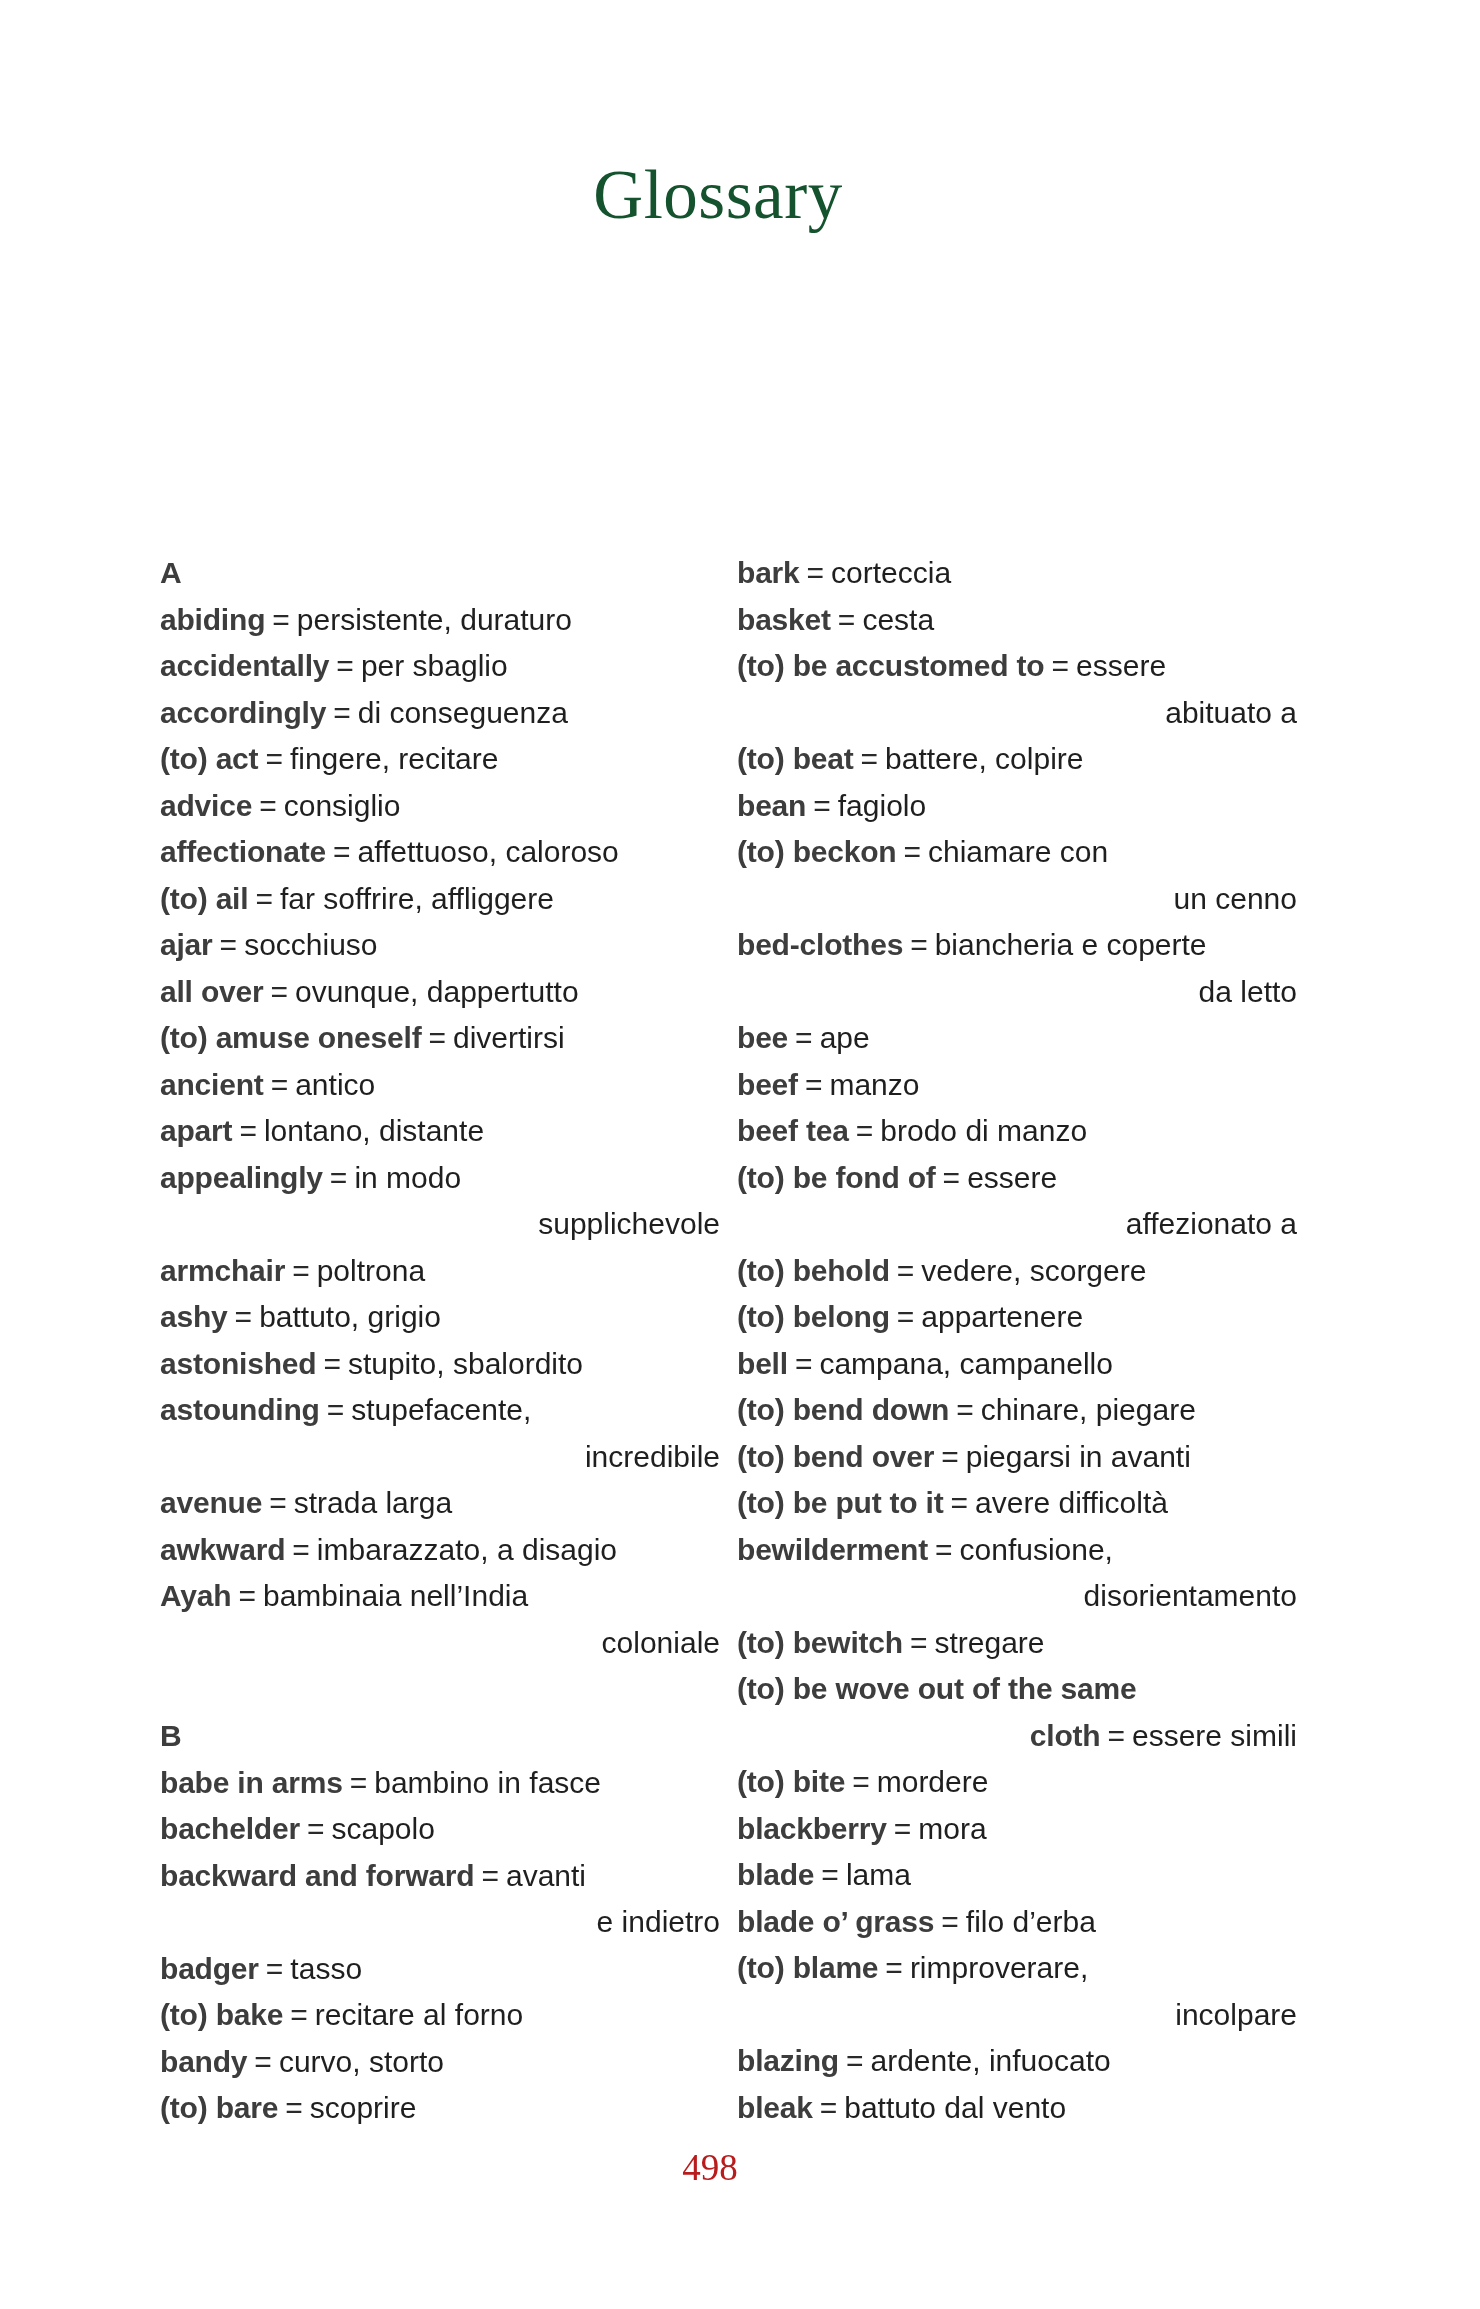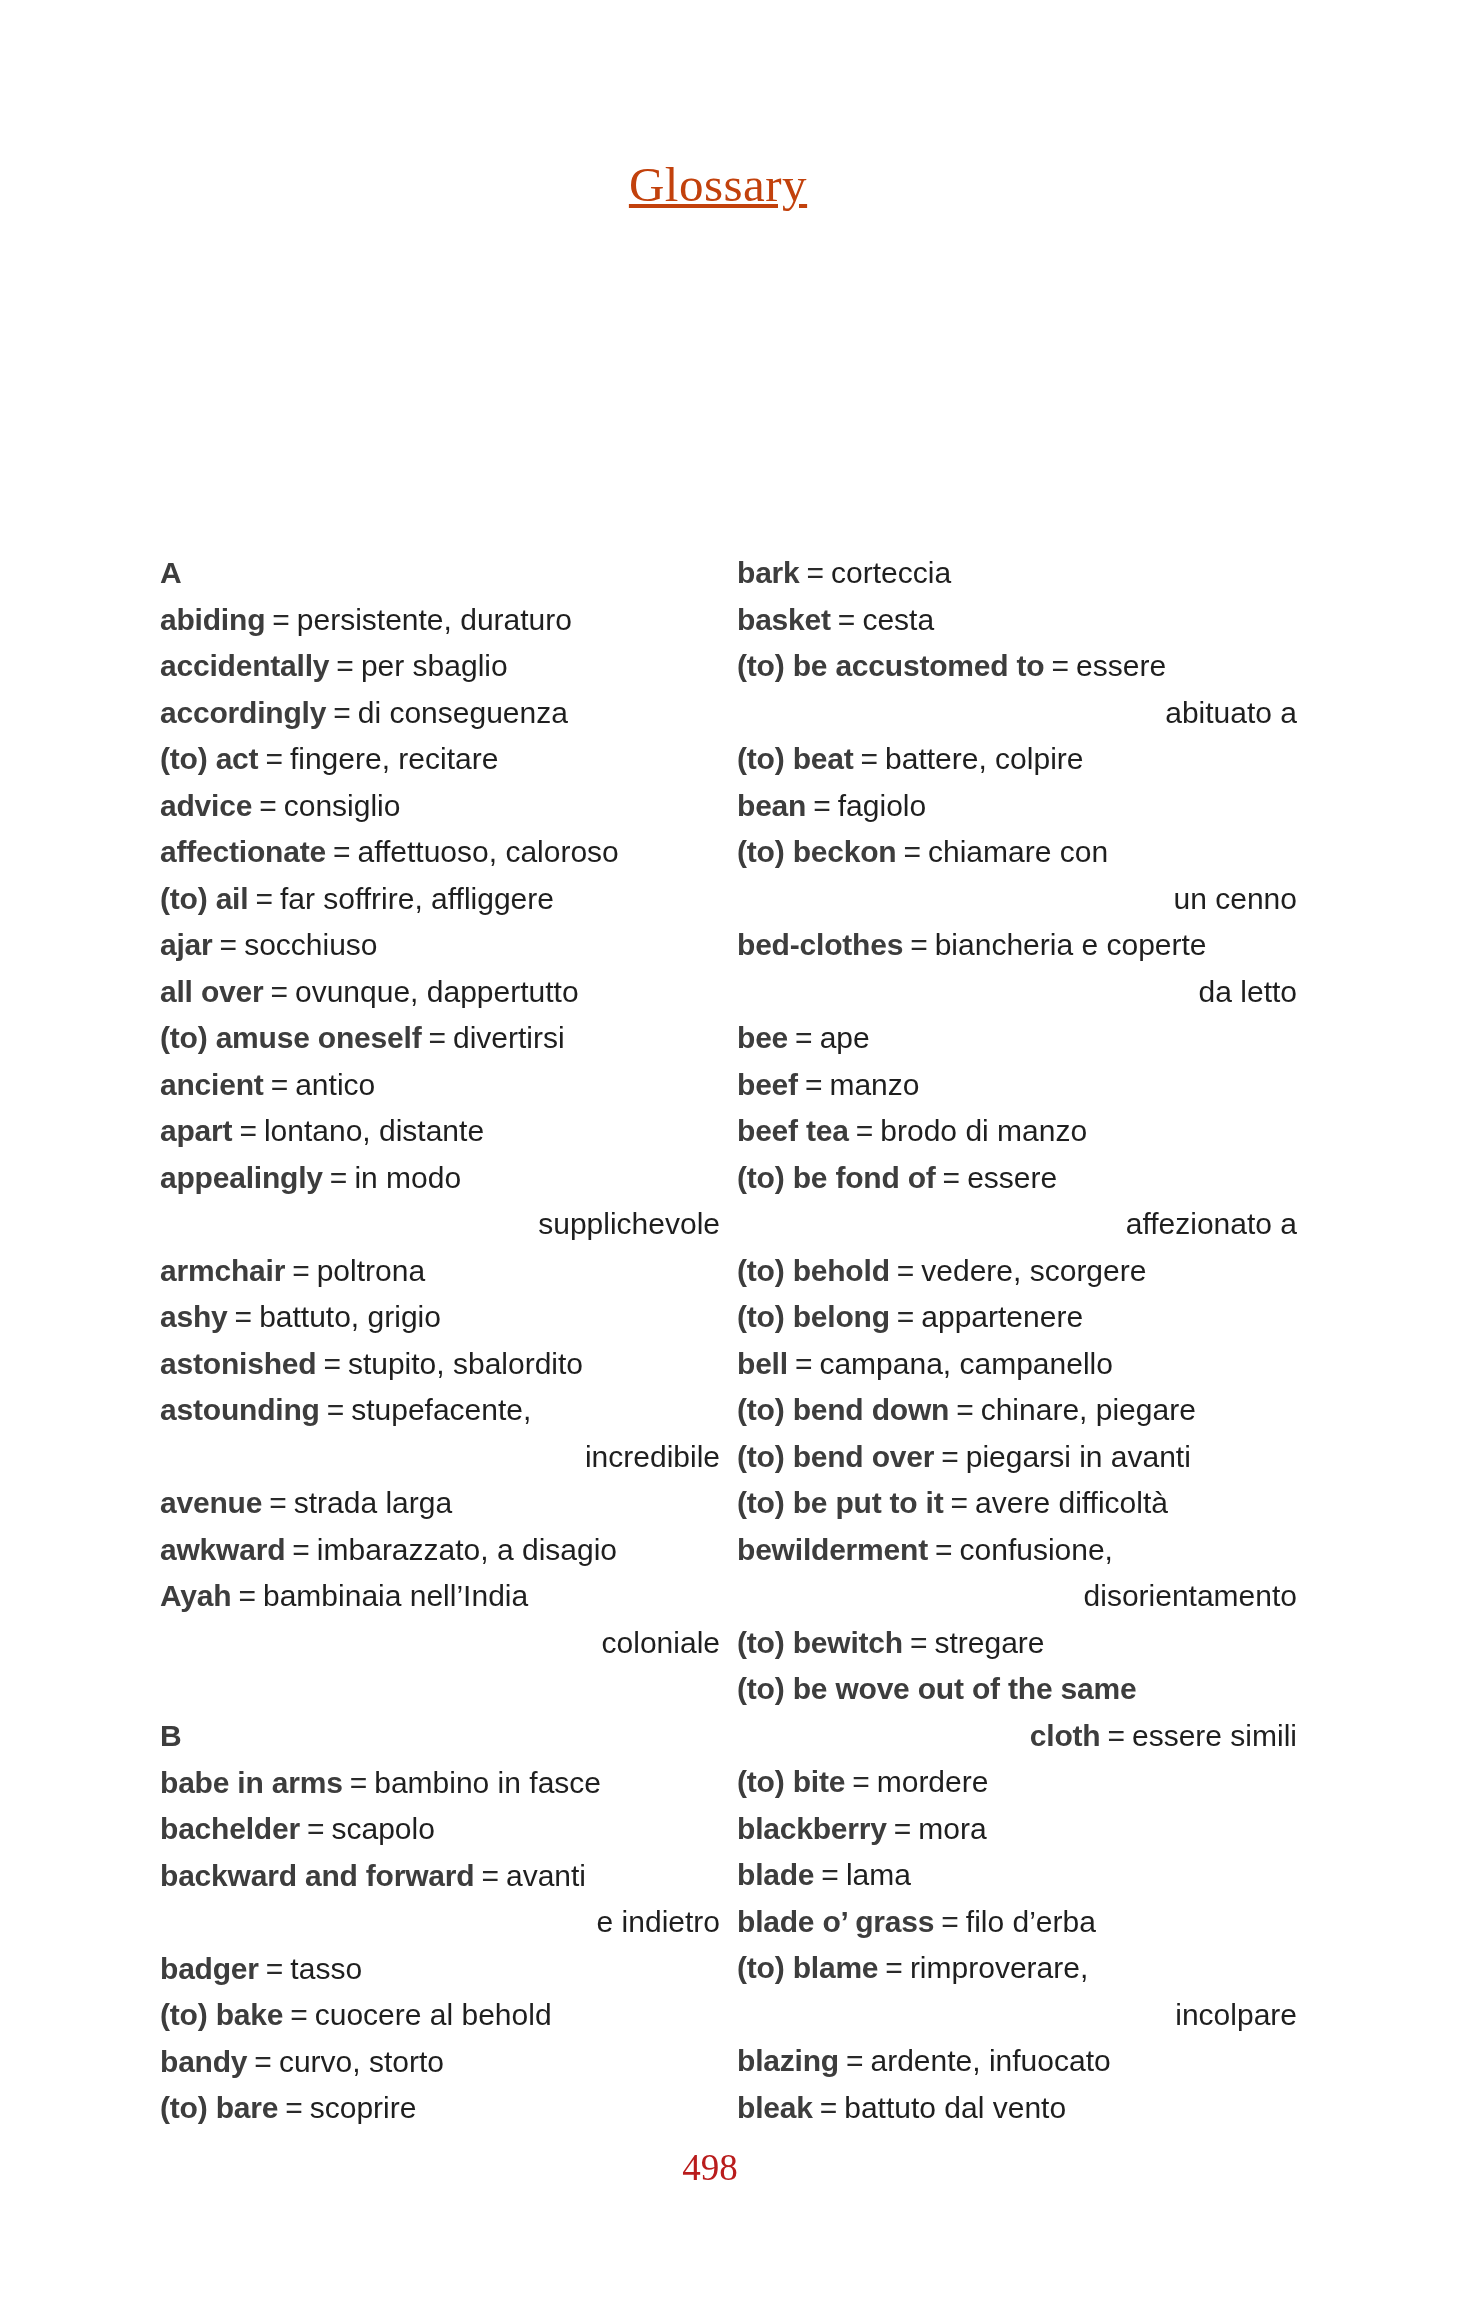--- a/index.html
+++ b/index.html
@@ -12,24 +12,23 @@
   }
   .page { position: absolute; inset: 0; background: #ffffff; }
 
   .title {
     position: absolute;
     top: 156px; left: 0; width: 1436px;
     margin: 0;
     text-align: center;
     font-family: "Liberation Serif", serif;
     font-weight: 400;
-    font-size: 49px;
-    color: #c2410c;
+    font-size: 69px;
+    color: #14532d;
     letter-spacing: 0.5px;
-    text-decoration: underline;
   }
 
   .columns {
     position: absolute;
     top: 550px; left: 160px;
     display: flex;
     gap: 17px;
     align-items: flex-start;
   }
   .column {
@@ -147,21 +146,21 @@
           <div class="line"><span class="term">bachelder</span><span class="sep">=</span><span class="translation">scapolo</span></div>
         </div>
         <div class="entry">
           <div class="line"><span class="term">backward and forward</span><span class="sep">=</span><span class="translation">avanti</span></div>
           <div class="line cont"><span class="translation">e indietro</span></div>
         </div>
         <div class="entry">
           <div class="line"><span class="term">badger</span><span class="sep">=</span><span class="translation">tasso</span></div>
         </div>
         <div class="entry">
-          <div class="line"><span class="term">(to) bake</span><span class="sep">=</span><span class="translation">cuocere al behold</span></div>
+          <div class="line"><span class="term">(to) bake</span><span class="sep">=</span><span class="translation">recitare al forno</span></div>
         </div>
         <div class="entry">
           <div class="line"><span class="term">bandy</span><span class="sep">=</span><span class="translation">curvo, storto</span></div>
         </div>
         <div class="entry">
           <div class="line"><span class="term">(to) bare</span><span class="sep">=</span><span class="translation">scoprire</span></div>
         </div>
       </div>
     <div class="column">
         <div class="entry">

